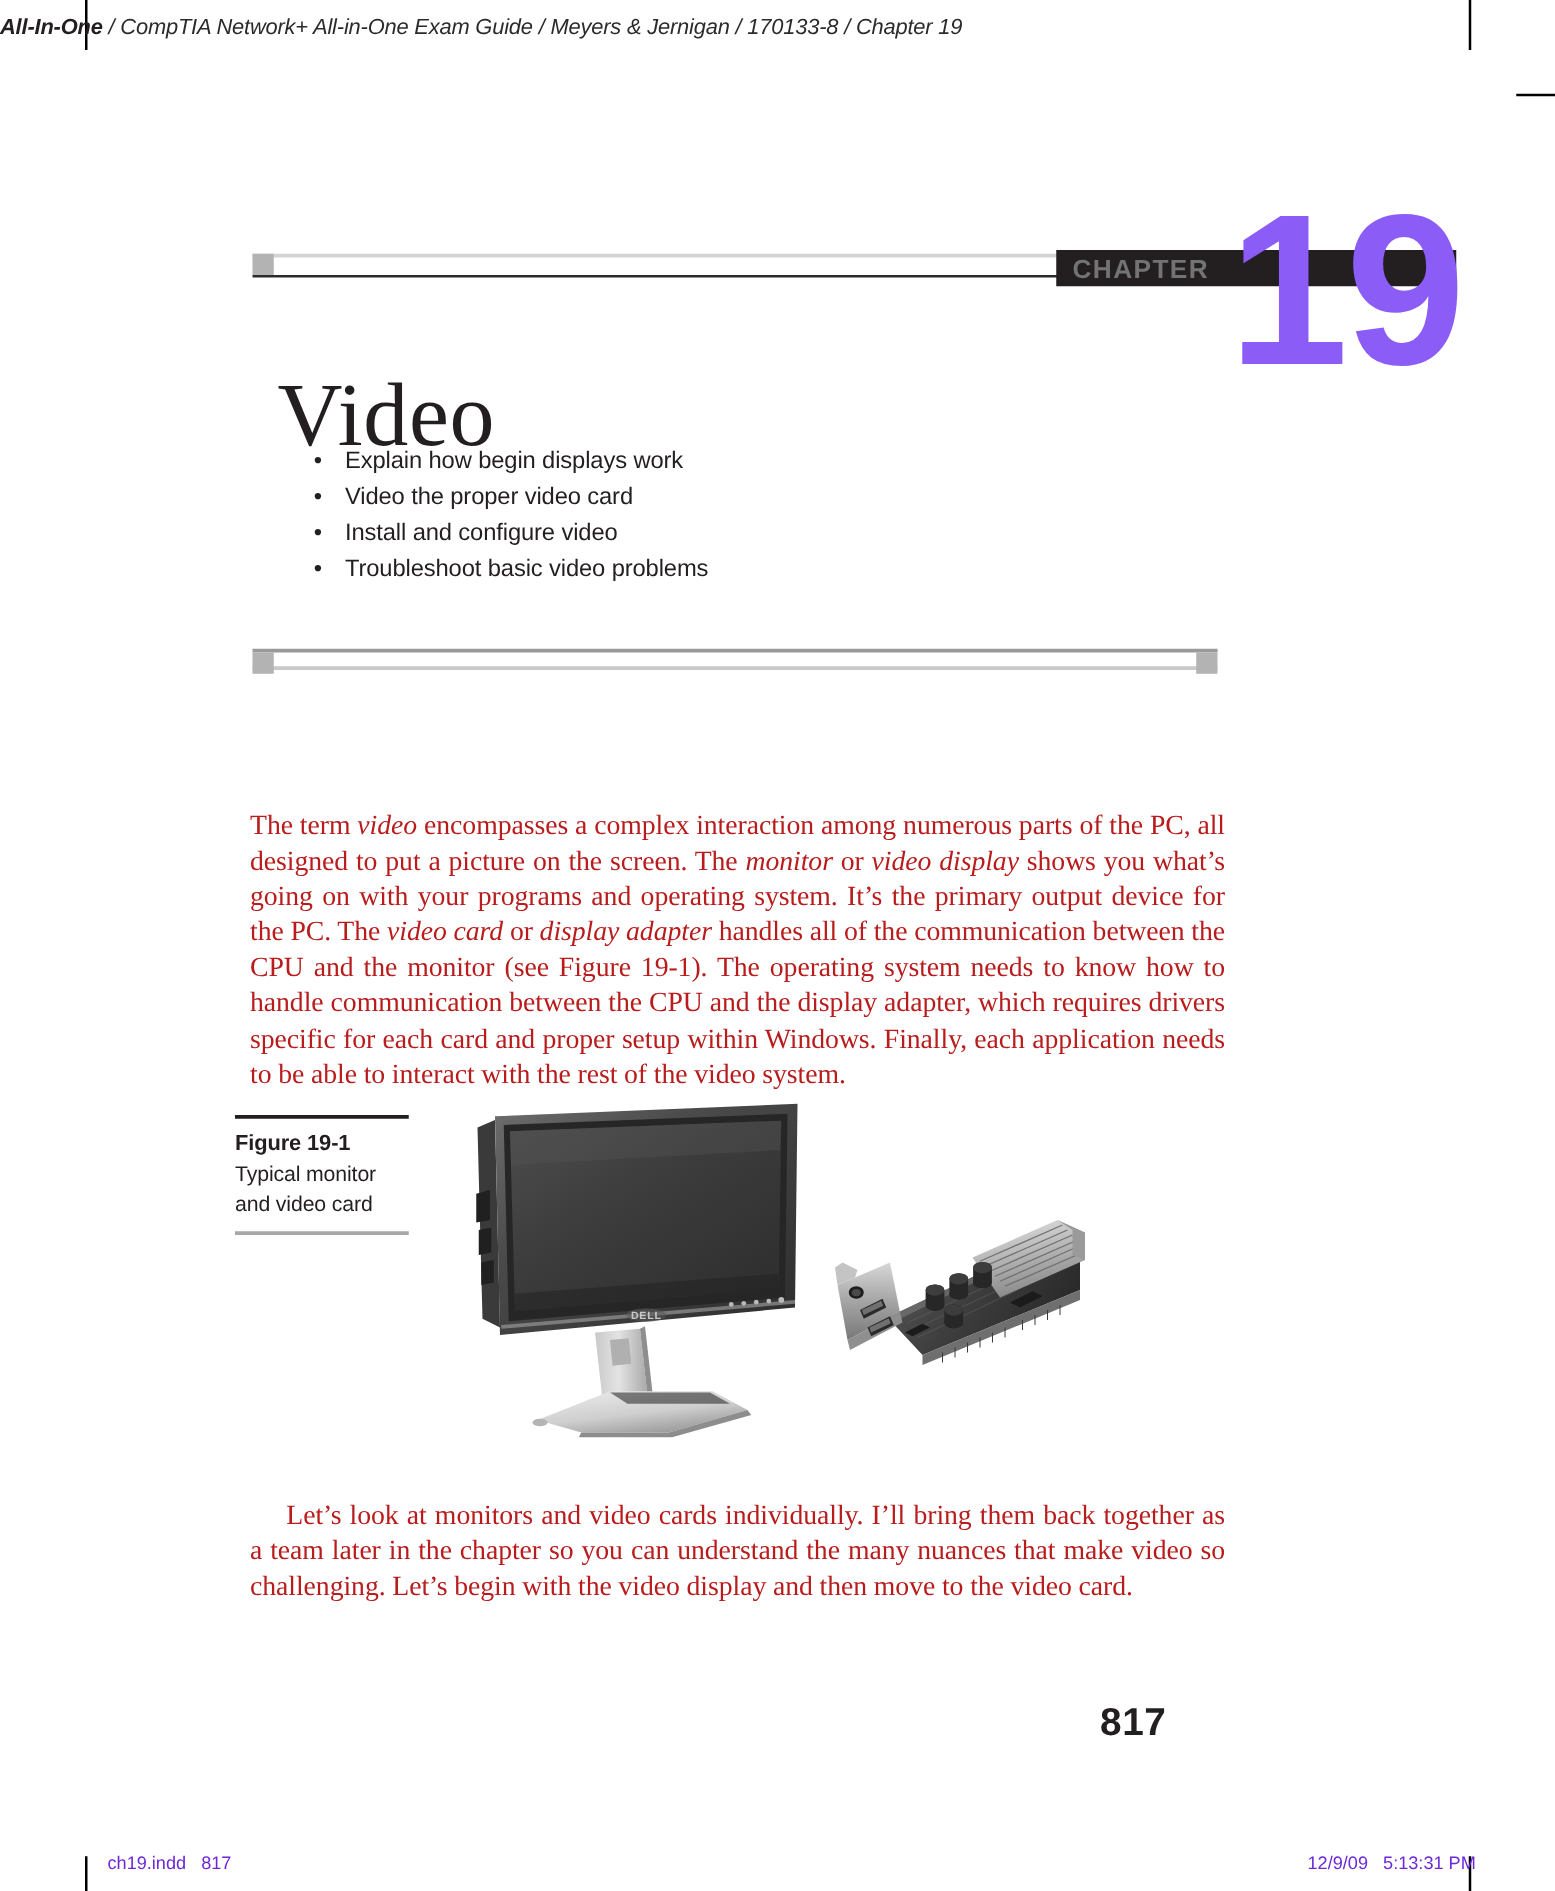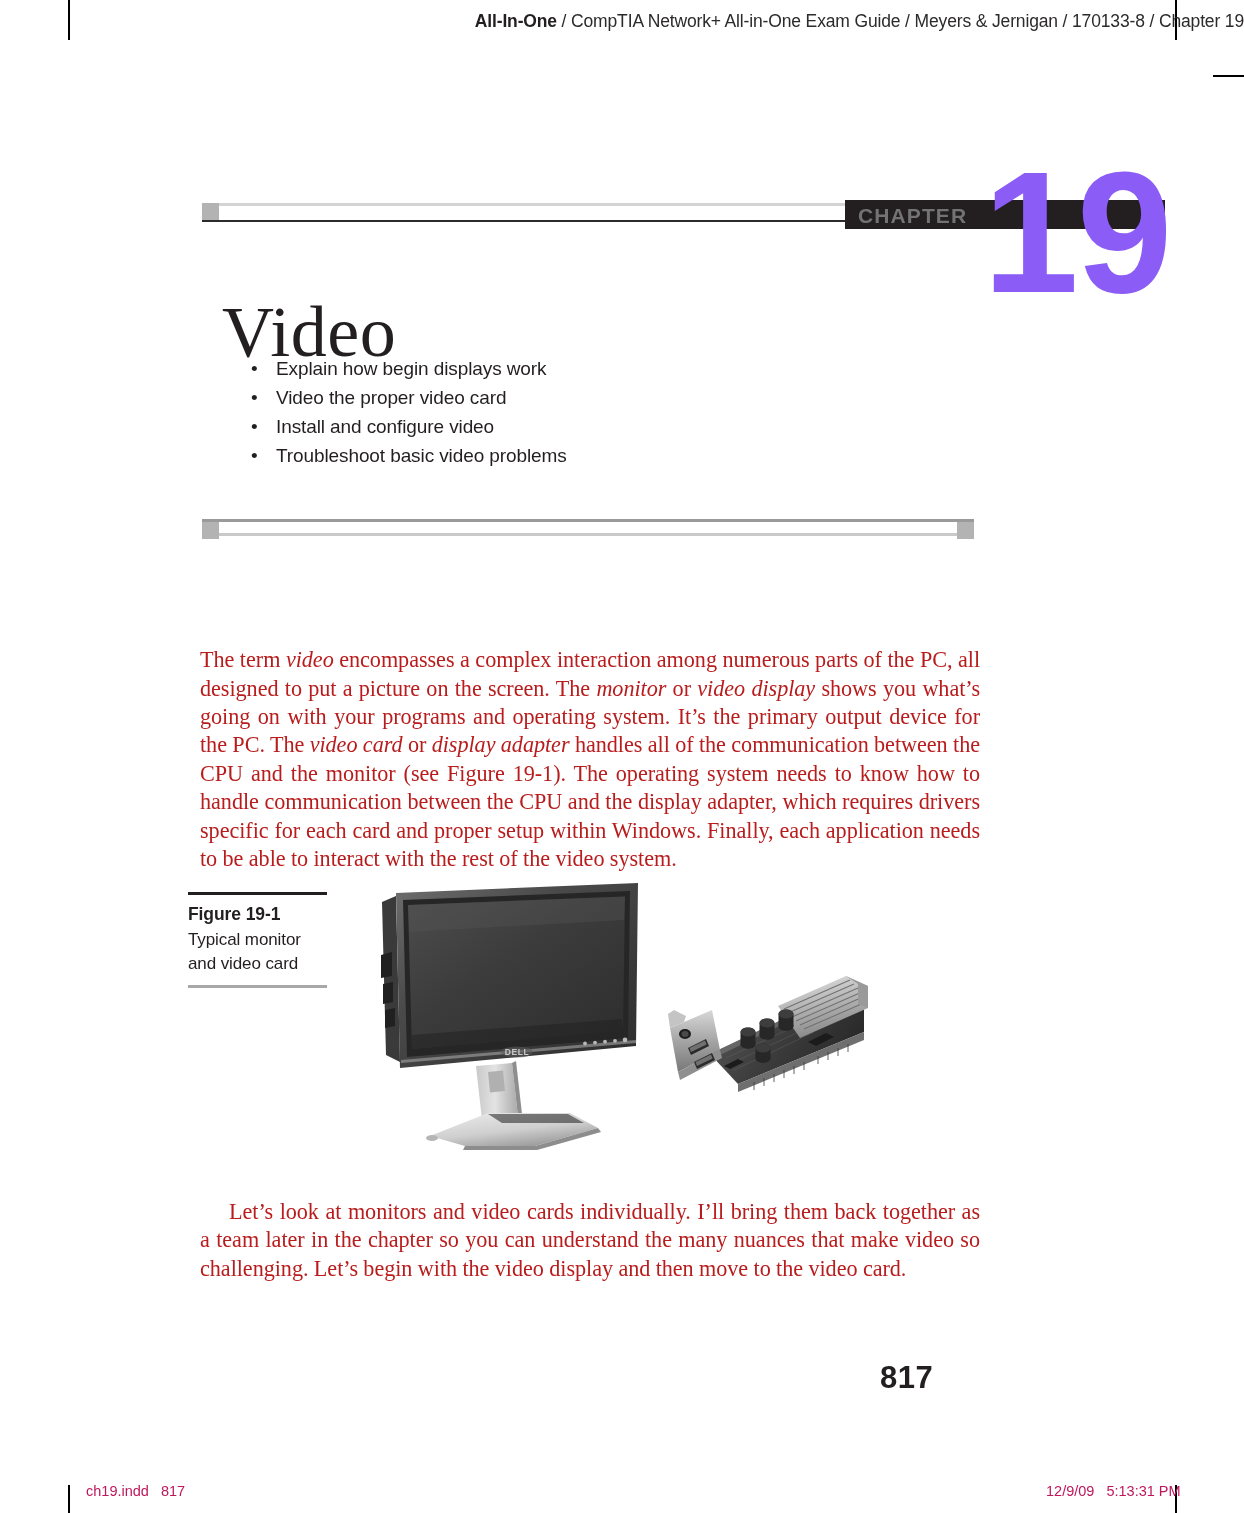--- a/index.html
+++ b/index.html
@@ -24,26 +24,27 @@
   }
   .crop-v { width: 1.6px; }
   .crop-h { height: 1.6px; }
 
   
   .running-head {
     position: absolute;
     left: 0;
     top: 11px;
     width: 1244px;
-    text-align: right;
+    text-align: left;
     font-family: "Liberation Sans", sans-serif;
     font-size: 17.5px;
     letter-spacing: -0.15px;
     color: #231f20;
     white-space: nowrap;
+    font-style: italic;
   }
   .running-head .rh-bold { font-weight: bold; }
   .running-head .rh-rest { font-weight: normal; color: #2c2a2b; }
 
   
   .opener {
     position: absolute;
     left: 202px;
     top: 203px;
     width: 772px;
@@ -252,21 +253,21 @@
     color: #231f20;
     letter-spacing: 0.5px;
   }
 
   
   .slug {
     position: absolute;
     top: 1483px;
     font-family: "Liberation Sans", sans-serif;
     font-size: 14.5px;
-    color: #be185d;
+    color: #6d28d9;
     white-space: pre;
   }
   .slug-left { left: 86px; }
   .slug-right { left: 1046px; }
 </style>
 </head>
 <body>
 
 <div class="crop crop-v" style="left:68px;  top:0px;    height:40px;"></div>
 <div class="crop crop-v" style="left:1175px;top:0px;    height:40px;"></div>

